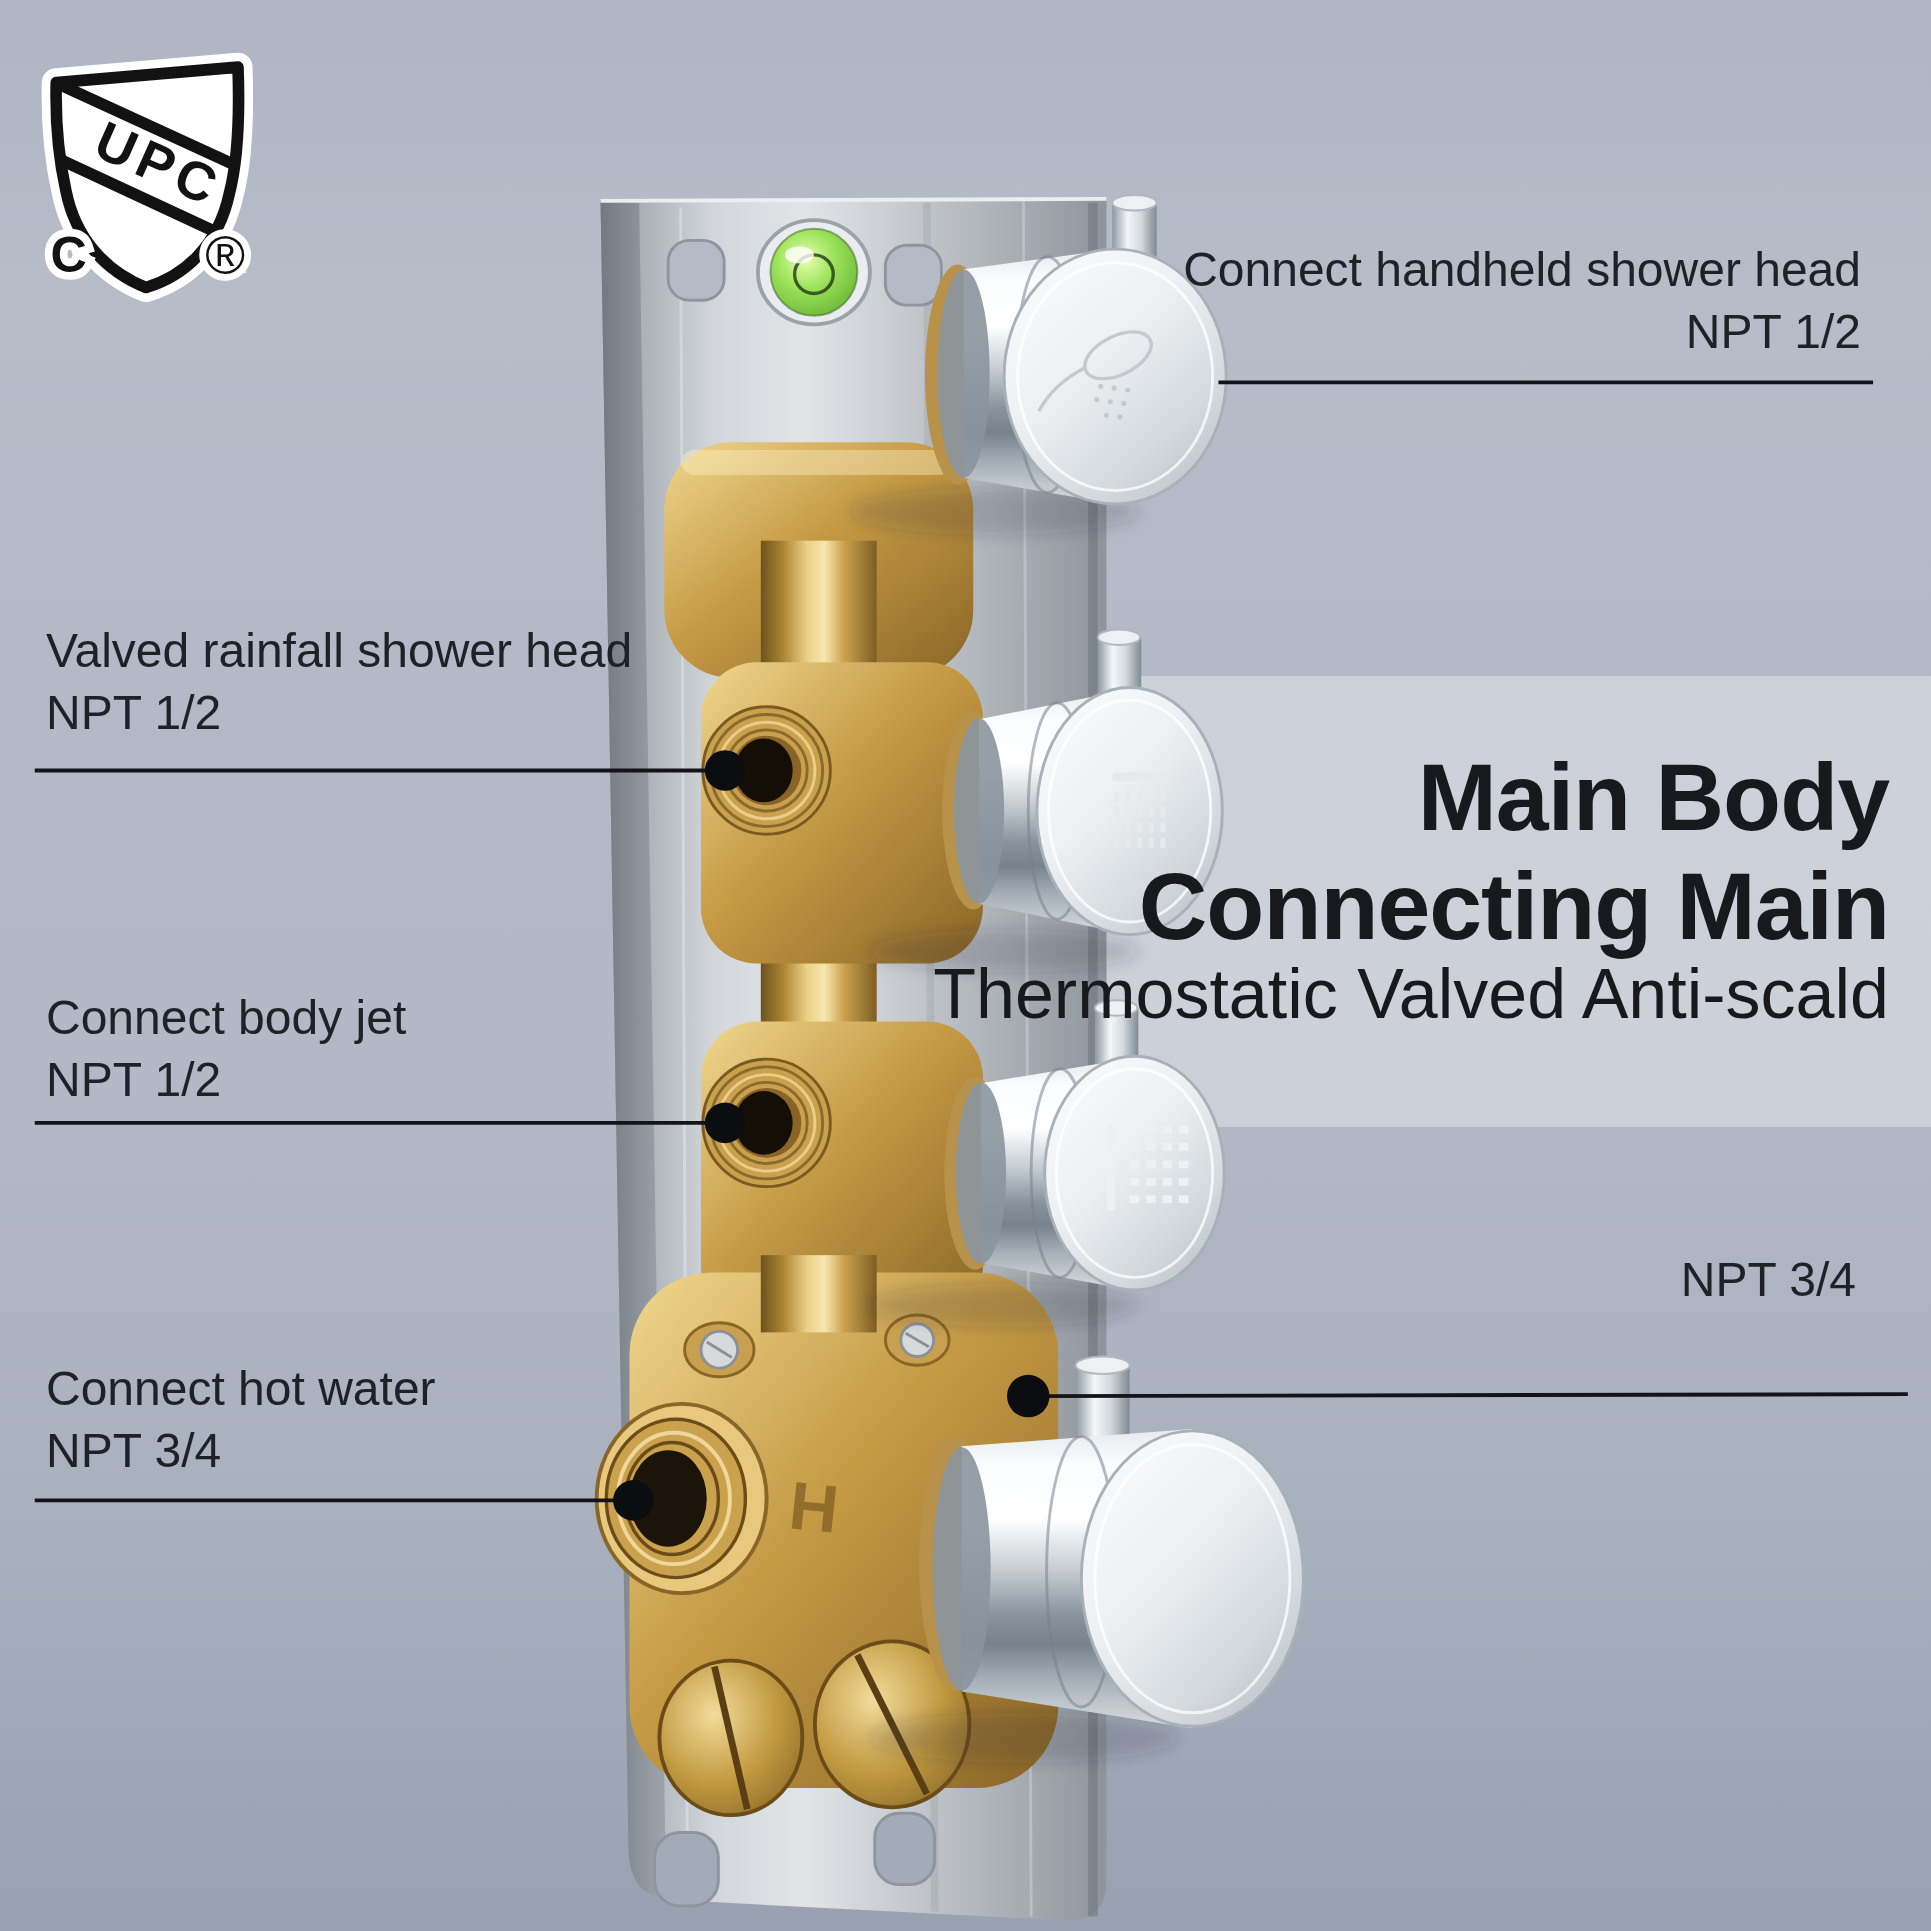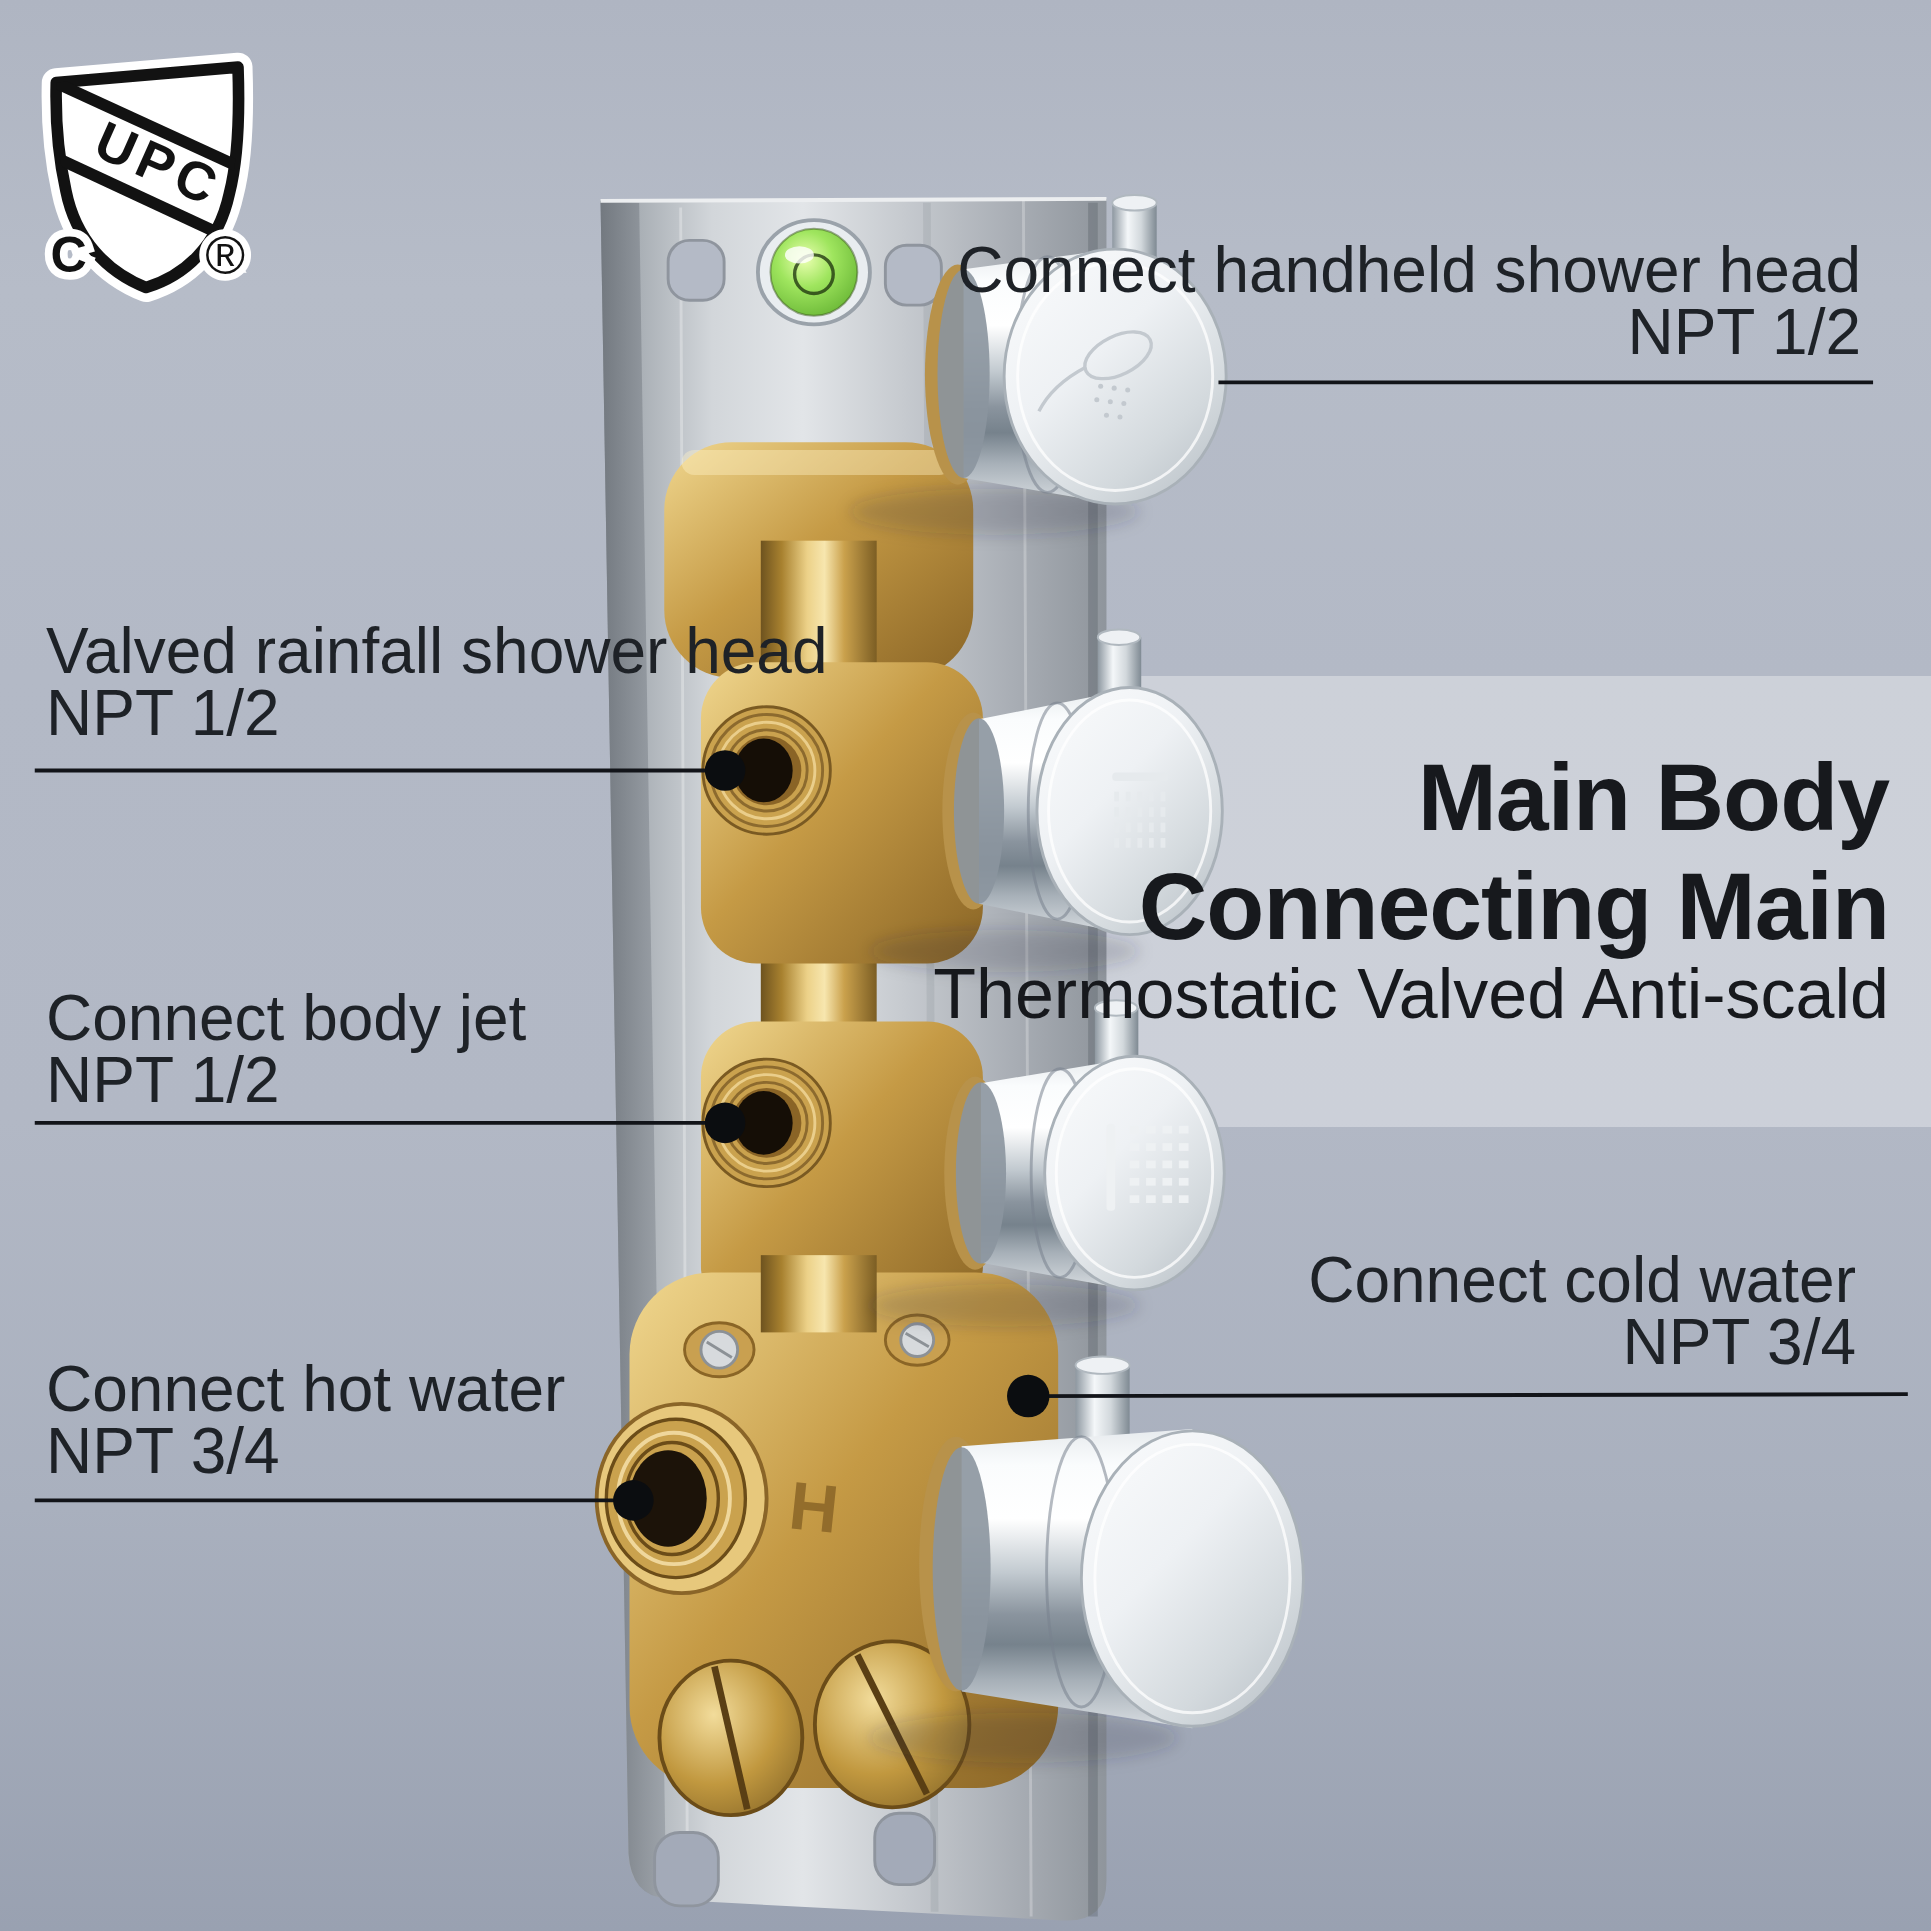--- a/index.html
+++ b/index.html
@@ -3,21 +3,21 @@
 <meta charset="utf-8">
 <style>
   html,body{margin:0;padding:0;background:#888;}
   .canvas{
     position:relative;width:1931px;height:1931px;overflow:hidden;
     font-family:"Liberation Sans", sans-serif;
     background:linear-gradient(180deg,#afb5c2 0%,#b6bcc8 15%,#b3b9c6 35%,#b2b8c5 58%,#a9b0be 78%,#99a1b1 100%);
   }
   .band{position:absolute;left:618px;top:676px;right:0;height:451px;background:rgba(255,255,255,.34);}
   .svg-layer{position:absolute;left:0;top:0;width:1931px;height:1931px;}
-  .ann{position:absolute;font-size:64px;line-height:62px;color:#1e2227;letter-spacing:0;}
+  .ann{position:absolute;font-size:48px;line-height:62px;color:#1e2227;letter-spacing:0;}
   .ann .l1,.ann .l2{white-space:nowrap;}
   .ann-right{text-align:right;}
   #ann-handheld{top:239px;right:70px;}
   #ann-rainfall{top:620px;left:46px;}
   #ann-bodyjet{top:987px;left:46px;}
   #ann-cold{top:1249px;right:75px;}
   #ann-hot{top:1358px;left:46px;}
   .title-block{position:absolute;top:743px;right:42px;text-align:right;color:#17191d;}
   .title-block .t{font-size:95px;line-height:109px;font-weight:700;letter-spacing:-1px;white-space:nowrap;}
   .title-block .sub{font-size:70px;line-height:62px;font-weight:400;margin-top:1.9px;white-space:nowrap;}
@@ -335,21 +335,20 @@
     <div class="l1">Valved rainfall shower head</div>
     <div class="l2">NPT 1/2</div>
   </div>
 
   <div class="ann" id="ann-bodyjet">
     <div class="l1">Connect body jet</div>
     <div class="l2">NPT 1/2</div>
   </div>
 
   <div class="ann ann-right" id="ann-cold">
-    <div class="l1">Connect cold water</div>
     <div class="l2">NPT 3/4</div>
   </div>
 
   <div class="ann" id="ann-hot">
     <div class="l1">Connect hot water</div>
     <div class="l2">NPT 3/4</div>
   </div>
 
   <div class="title-block">
     <div class="t">Main Body</div>

